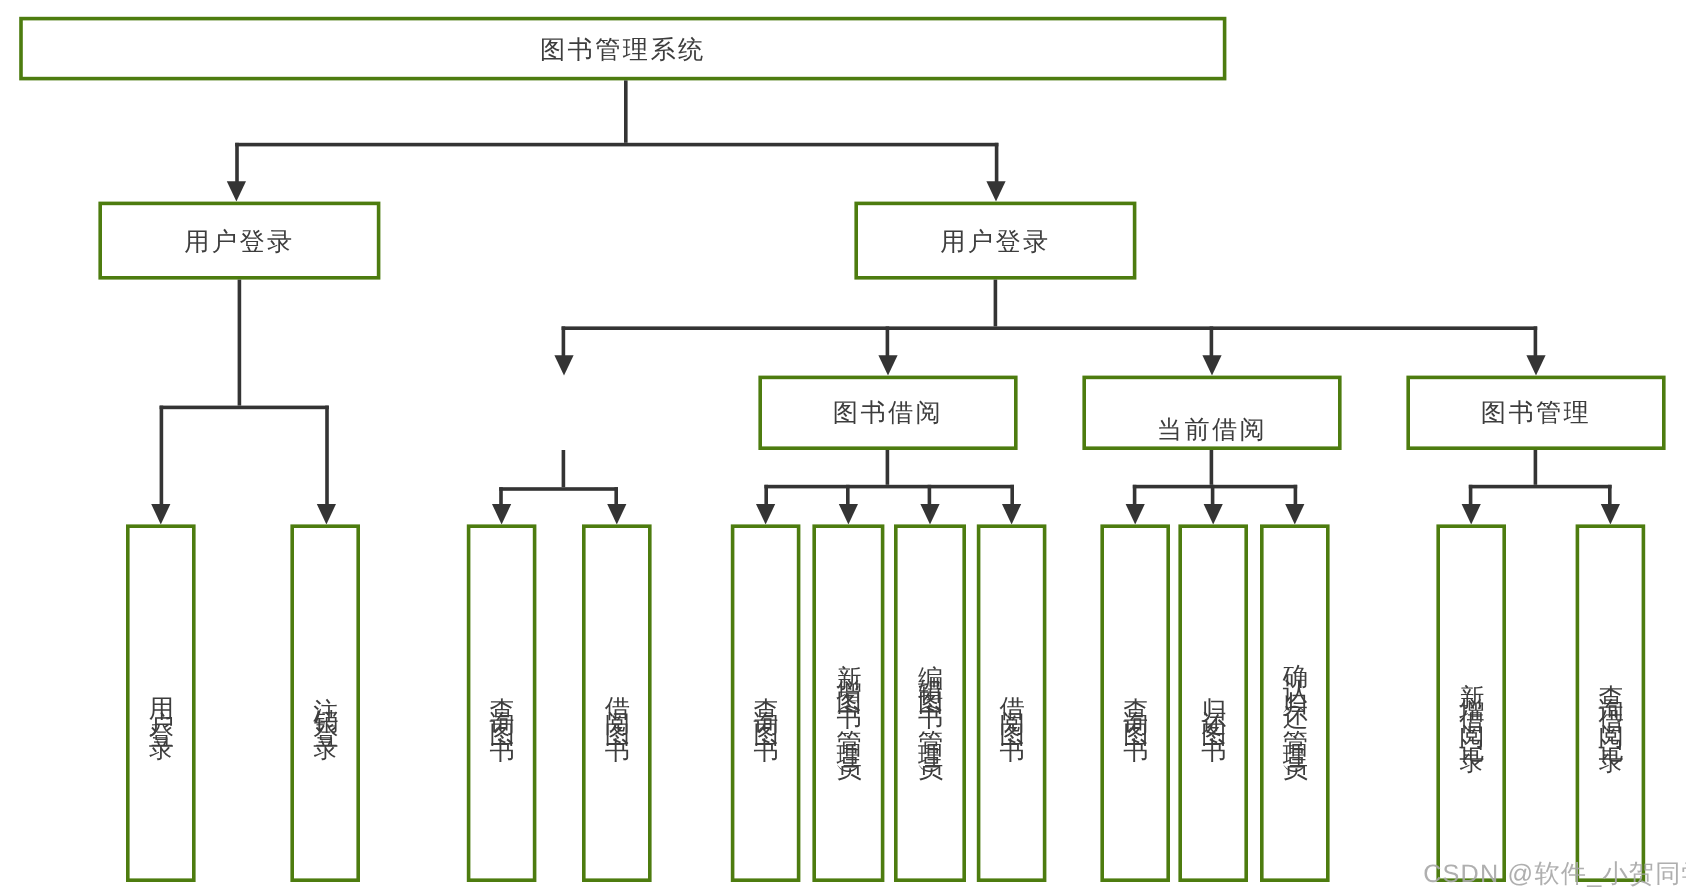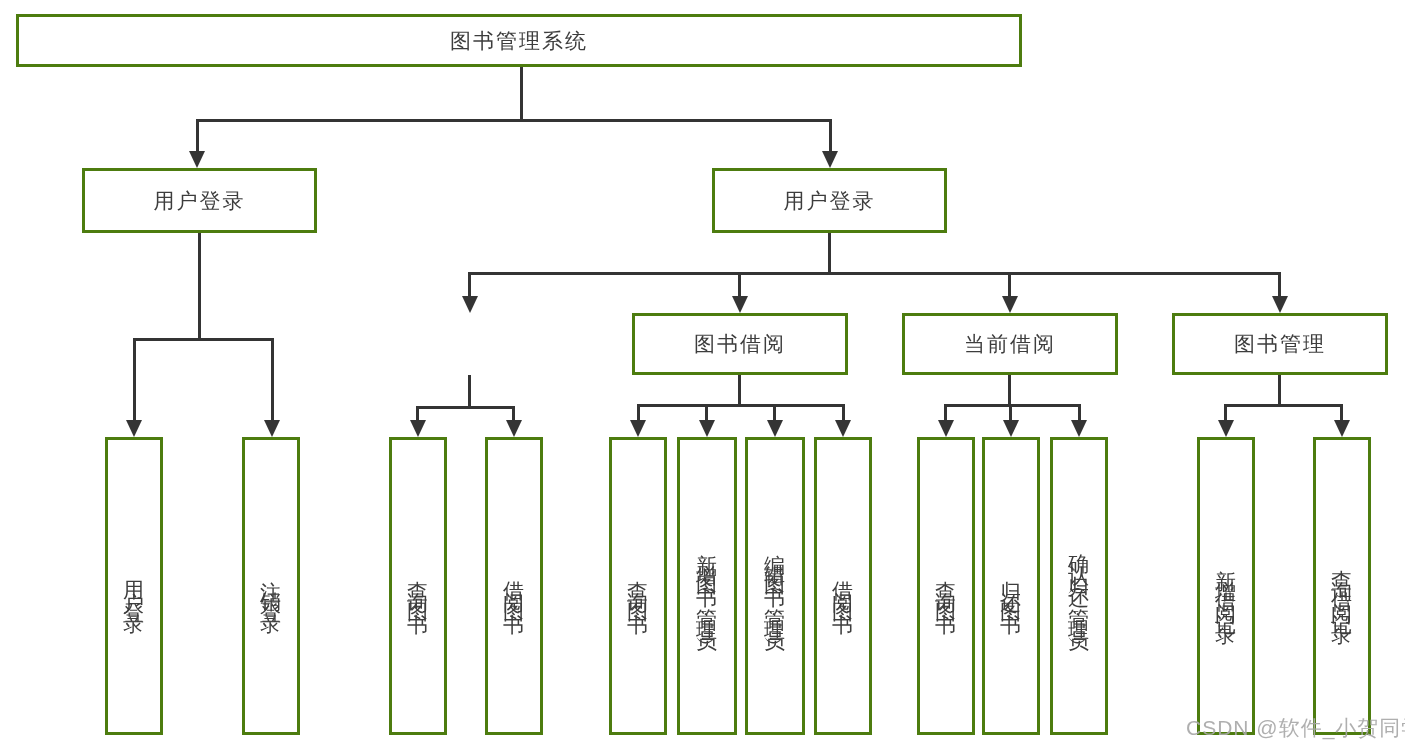--- a/index.html
+++ b/index.html
@@ -102,21 +102,21 @@
   <div class="vl" style="left:738px; top:272px; height:26px;"></div>
   <div class="arrow" style="left:732px; top:296px;"></div>
   <div class="vl" style="left:1008px; top:272px; height:26px;"></div>
   <div class="arrow" style="left:1002px; top:296px;"></div>
   <div class="vl" style="left:1278px; top:272px; height:26px;"></div>
   <div class="arrow" style="left:1272px; top:296px;"></div>
 
   <div class="box" style="left:632px; top:313px; width:216px; height:62px;font-family:Liberation Serif, serif;">
     <span class="h-label">图书借阅</span>
   </div>
-  <div class="box" style="left:902px; top:313px; width:216px; height:62px;">
+  <div class="box" style="left:902px; top:313px; width:216px; height:62px;align-items:flex-end;">
     <span class="h-label">当前借阅</span>
   </div>
   <div class="box" style="left:1172px; top:313px; width:216px; height:62px;">
     <span class="h-label">图书管理</span>
   </div>
 
   <div class="vl" style="left:468px; top:375px; height:31px;"></div>
   <div class="hl" style="left:416px; top:406px; width:99px;"></div>
   <div class="vl" style="left:416px; top:406px; height:18px;"></div>
   <div class="arrow" style="left:410px; top:420px;"></div>

